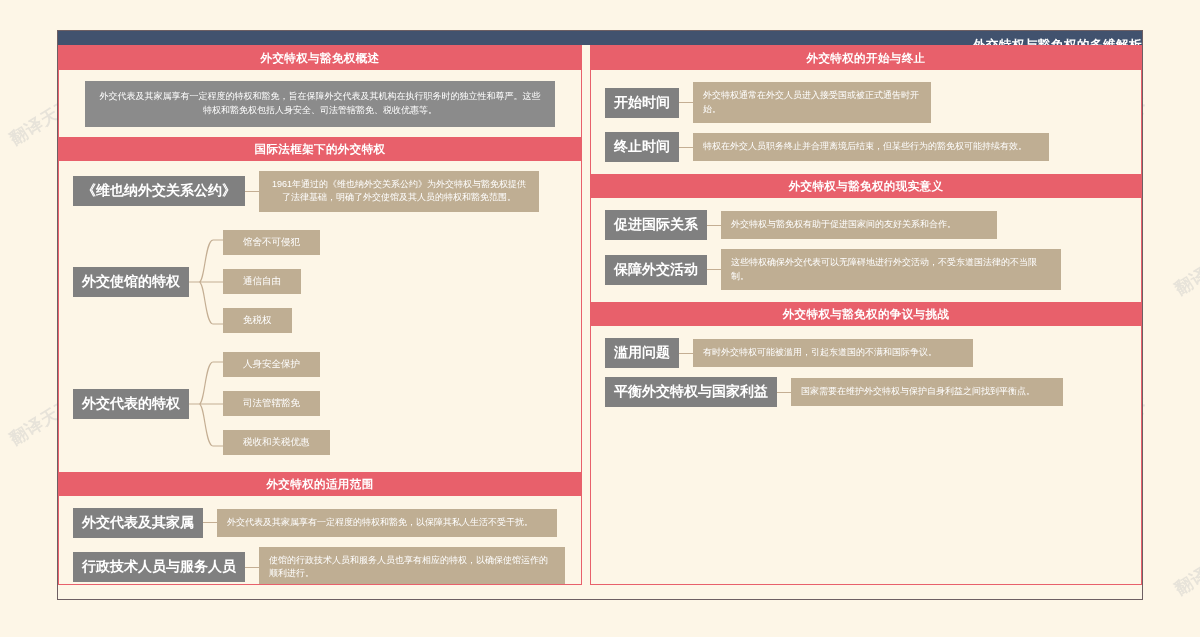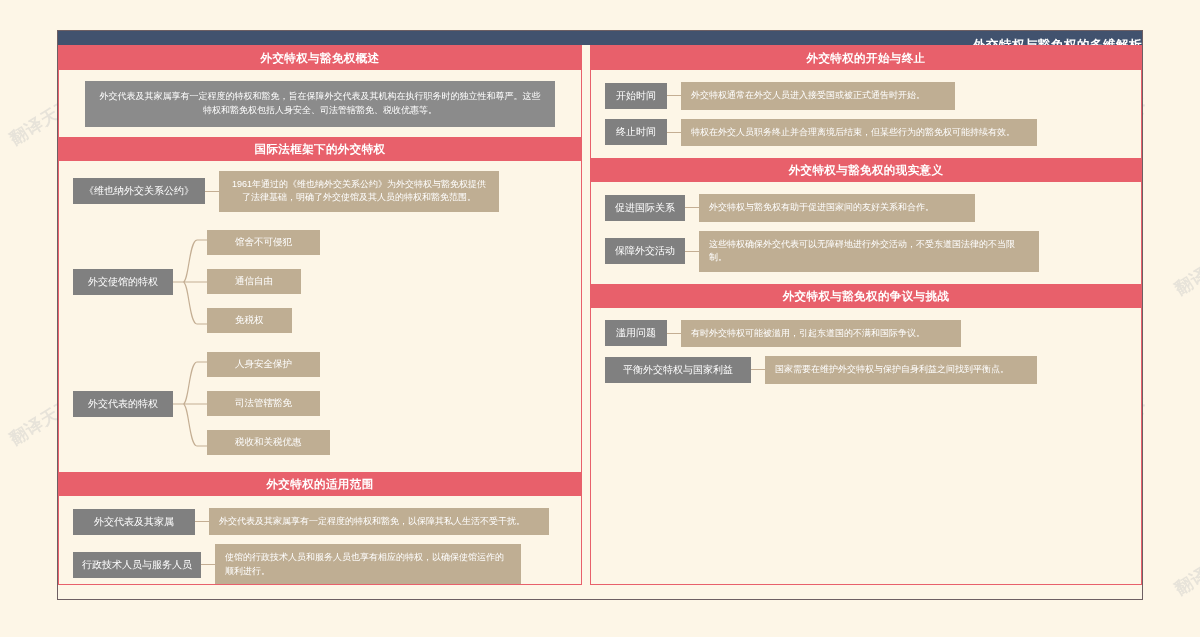--- a/index.html
+++ b/index.html
@@ -109,22 +109,22 @@
   .row {
     display: flex;
     align-items: center;
     margin-bottom: 9px;
   }
   .row:last-child { margin-bottom: 0; }
 
   .label-box {
     background: #808080;
     color: #ffffff;
-    font-size: 10px;
-    font-weight: normal;
+    font-size: 14px;
+    font-weight: bold;
     padding: 6px 9px;
     white-space: nowrap;
     text-align: center;
     box-sizing: border-box;
     flex: 0 0 auto;
   }
   .label-box.w-wide { min-width: 122px; }
 
   .connector {
     flex: 0 0 auto;
@@ -159,21 +159,21 @@
 
   .children-col {
     display: flex;
     flex-direction: column;
     gap: 14px;
   }
   .child-box {
     background: #bfae93;
     color: #ffffff;
     font-size: 9.5px;
-    padding: 6px 28px;
+    padding: 6px 20px;
     white-space: nowrap;
     box-sizing: border-box;
     align-self: flex-start;
   }
 
   .tree-block { padding: 10px 14px 14px; }
 
   .conv-row { margin-bottom: 16px; }
 </style>
 </head>
@@ -281,21 +281,21 @@
     </div>
 
     <div class="column right">
 
       <div>
         <div class="section-header">外交特权的开始与终止</div>
         <div class="section-body">
           <div class="row">
             <div class="label-box" style="min-width:62px">开始时间</div>
             <div class="connector"></div>
-            <div class="desc-box" style="width:274px">外交特权通常在外交人员进入接受国或被正式通告时开始。</div>
+            <div class="desc-box" style="width:238px">外交特权通常在外交人员进入接受国或被正式通告时开始。</div>
           </div>
           <div class="row">
             <div class="label-box" style="min-width:62px">终止时间</div>
             <div class="connector"></div>
             <div class="desc-box" style="width:356px">特权在外交人员职务终止并合理离境后结束，但某些行为的豁免权可能持续有效。</div>
           </div>
         </div>
       </div>
 
       <div>

